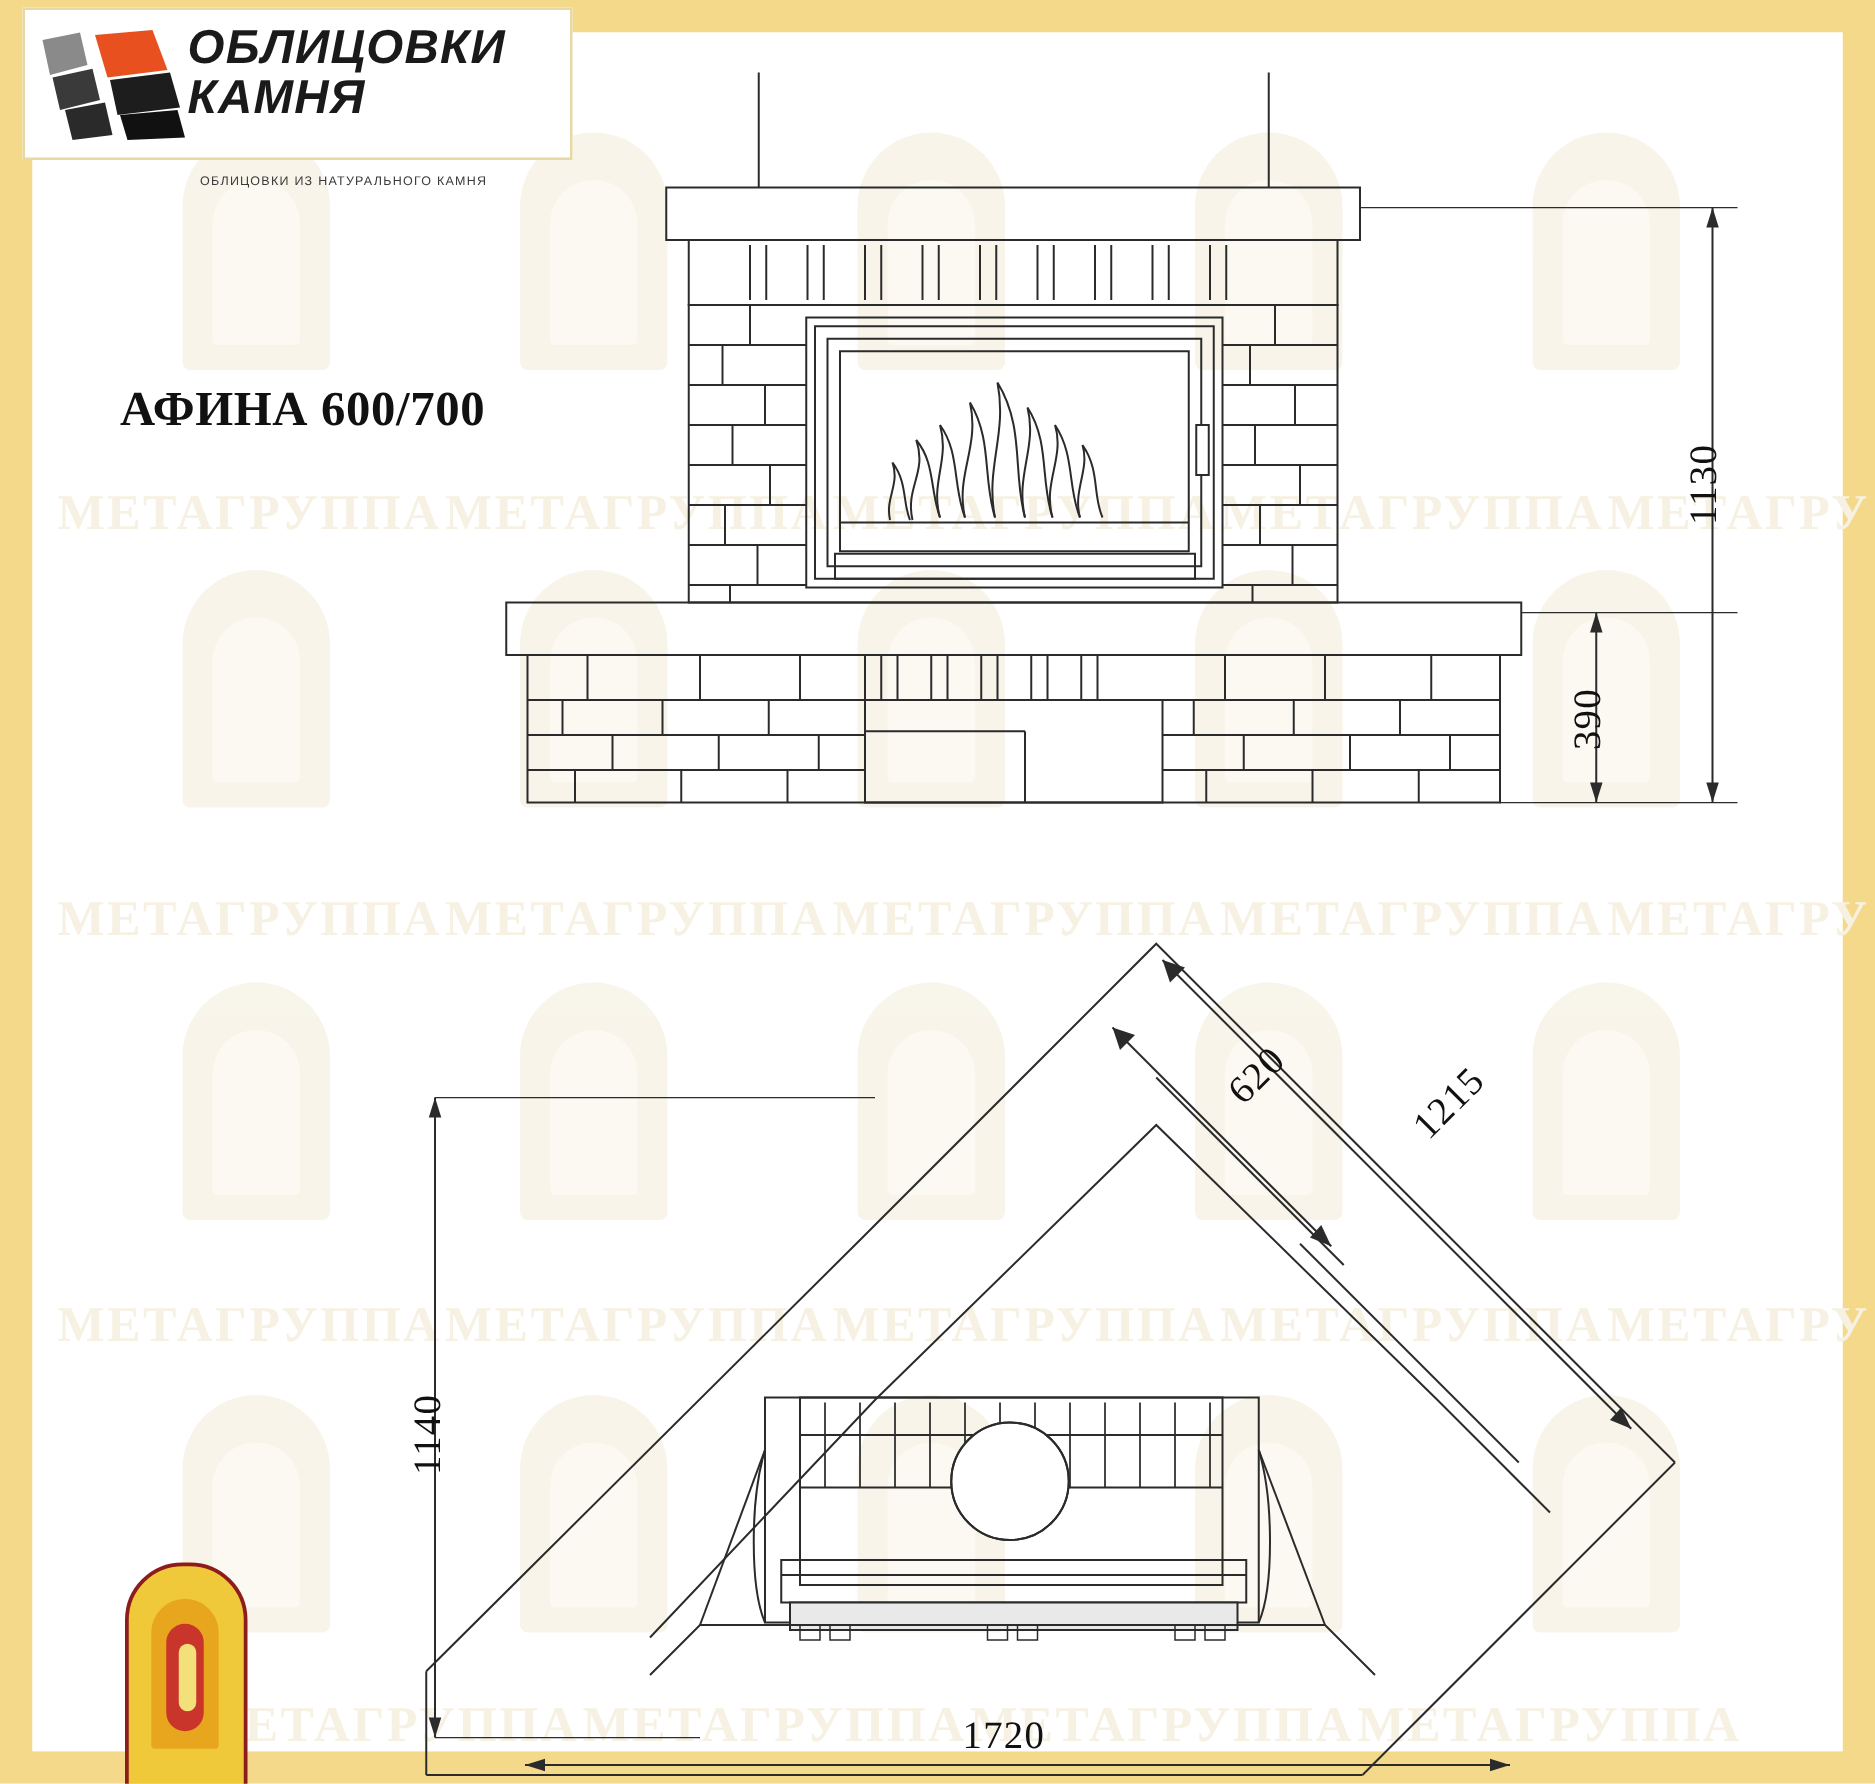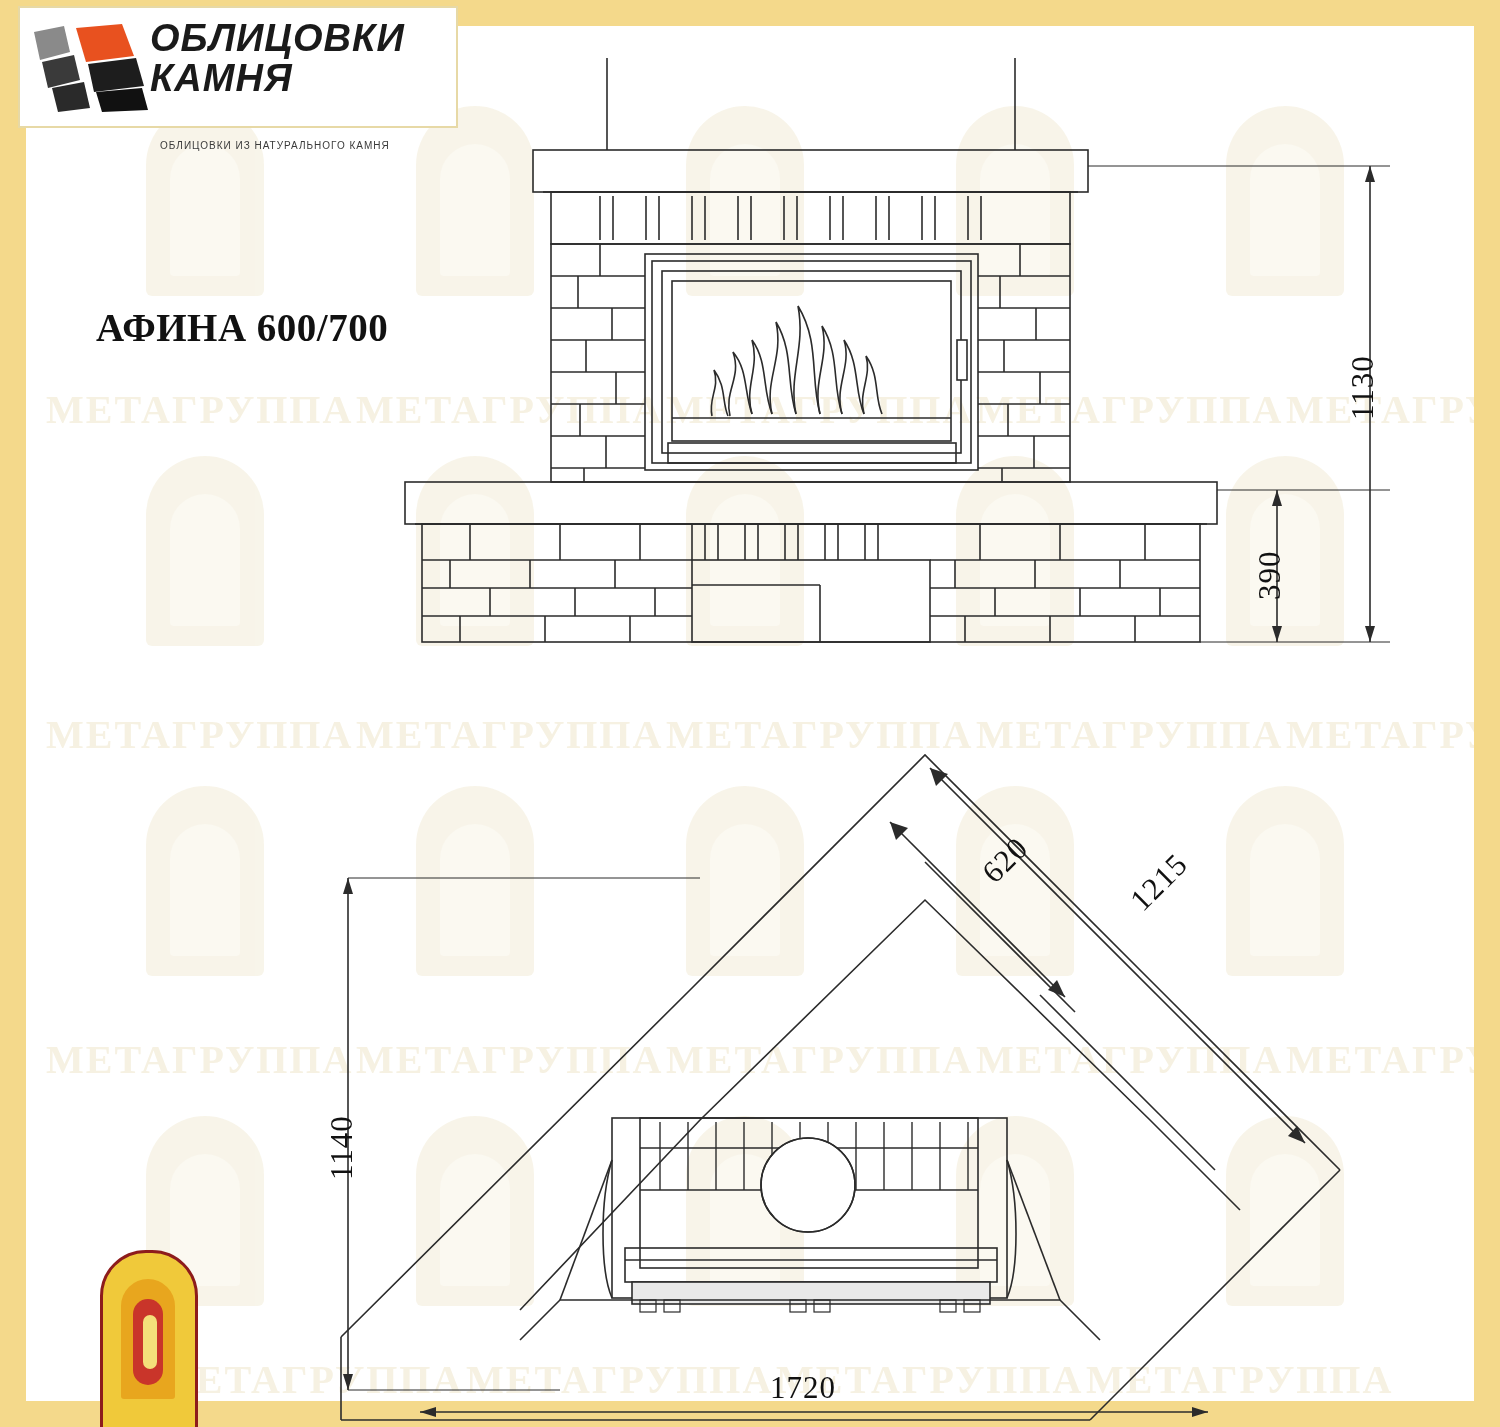--- a/index.html
+++ b/index.html
@@ -6,21 +6,21 @@
   body{width:1500px;height:1427px;position:relative;overflow:hidden;font-family:"Liberation Serif",serif;}
 
   .page{position:absolute;inset:0;background:#fff;}
   
   .frame{position:absolute;left:0;top:0;width:1500px;height:1427px;
          border:26px solid #f4d98b;box-sizing:border-box;background:#ffffff;}
   .frame-inner{position:absolute;left:26px;top:26px;width:1448px;height:1375px;
          background:#ffffff;}
 
   
-  .wm-layer{position:absolute;left:26px;top:26px;width:1448px;height:1375px;overflow:hidden;}
+  .wm-layer{position:absolute;left:26px;top:26px;width:1448px;height:1375px;overflow:hidden;padding-left:19px;}
   .wm-arch{position:absolute;width:118px;height:190px;background:#f7f3e6;
            border-radius:59px 59px 6px 6px;opacity:.85;}
   .wm-arch::after{content:"";position:absolute;left:24px;top:38px;width:70px;height:132px;
            border-radius:35px 35px 4px 4px;background:#fbf8ef;}
   .wm-text{position:absolute;font-family:"Liberation Serif",serif;font-weight:700;
            font-size:40px;letter-spacing:2px;color:#f6f1e2;white-space:nowrap;}
 
   
   .logo-box{position:absolute;left:18px;top:6px;width:440px;height:122px;background:#ffffff;
             border:2px solid #e7d9a6;box-sizing:border-box;}

